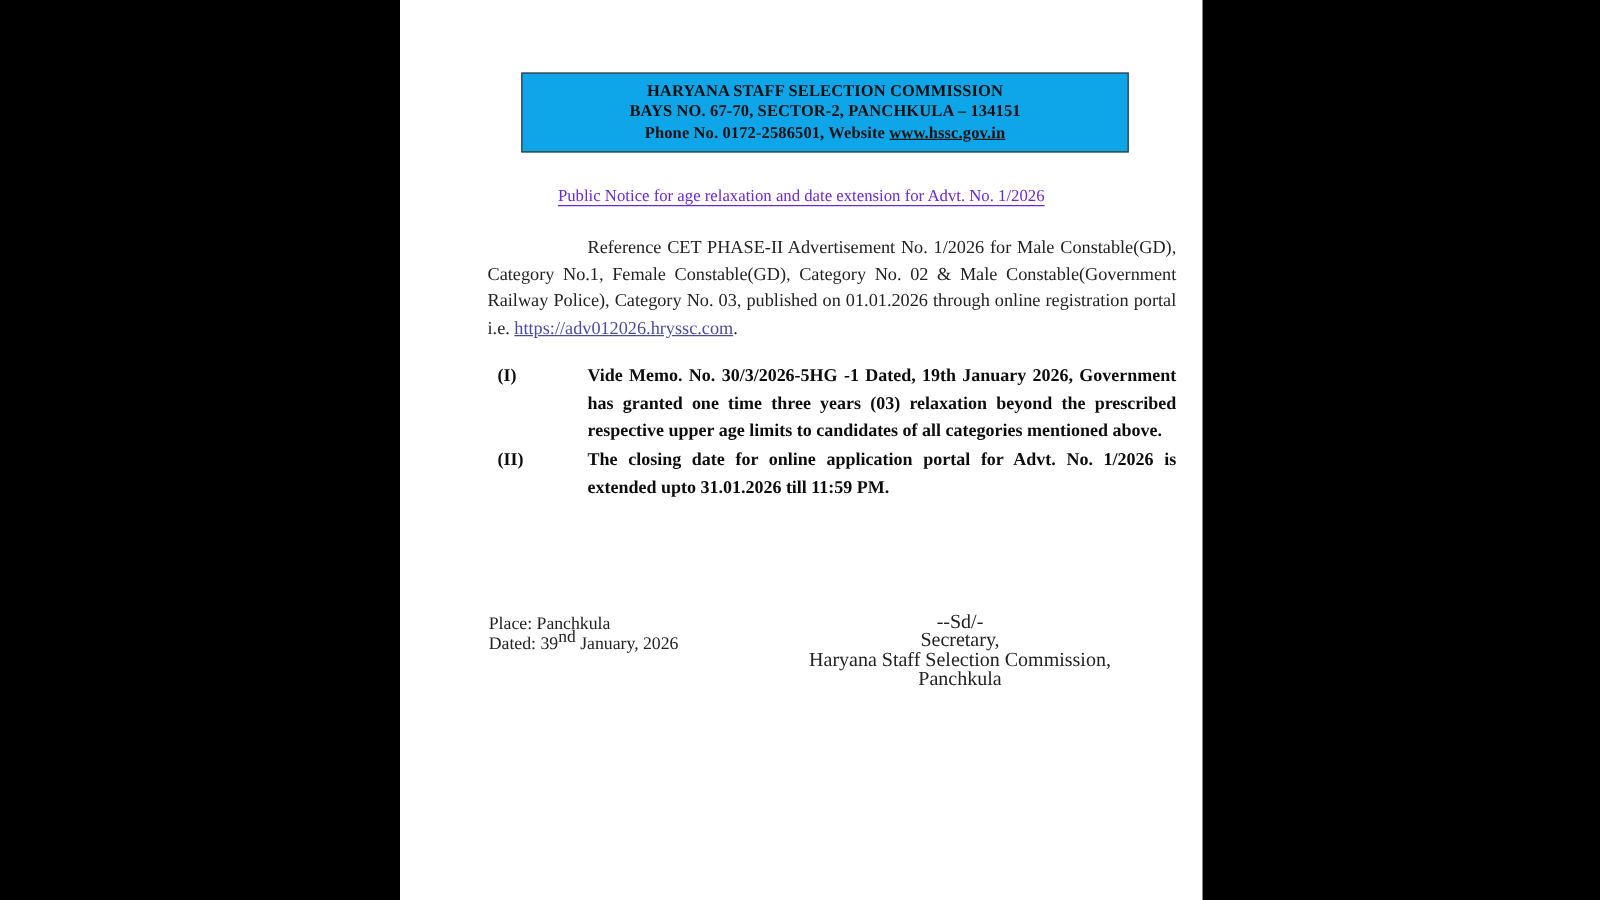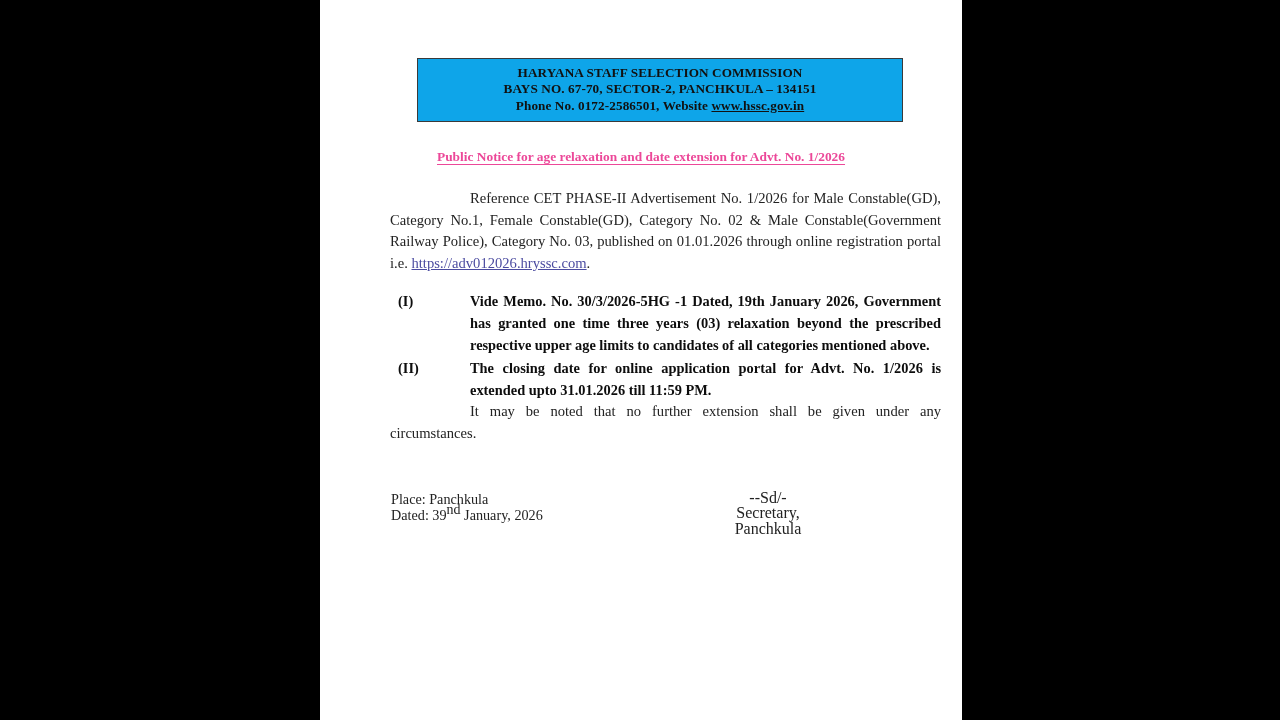--- a/index.html
+++ b/index.html
@@ -58,23 +58,23 @@
     text-decoration: underline;
   }
 
   
   .notice-title {
     position: absolute;
     left: 0;
     top: 149px;
     width: 642px;
     text-align: center;
-    font-weight: bold;
+    font-weight: normal;
     font-size: 13.4px;
-    color: #ec4899;
+    color: #6d28d9;
   }
   .notice-title span {
     text-decoration: underline;
     text-underline-offset: 2.5px;
   }
 
   
   .body-area {
     position: absolute;
     left: 70px;
@@ -185,29 +185,29 @@
       <div class="clause">
         <div class="clause-num">(I)</div>
         <div class="clause-text">Vide Memo. No. 30/3/2026-5HG -1 Dated, 19th January 2026, Government has granted one time three years (03) relaxation beyond the prescribed respective upper age limits to candidates of all  categories mentioned above.</div>
       </div>
 
       <div class="clause tight">
         <div class="clause-num">(II)</div>
         <div class="clause-text">The closing date for online application portal for Advt. No. 1/2026 is extended upto 31.01.2026 till 11:59 PM.</div>
       </div>
 
-      <p class="para indent closing">It may be noted that no further extension shall be given under any circumstances.</p>
     </div>
 
     <div class="sign-area">
       <div class="sign-left">
         <span class="sl-row">Place:  Panchkula</span>
         <span class="sl-row"><span>Dated: 39</span><sup>nd</sup><span> January, 2026</span></span>
       </div>
       <div class="sign-right">
         <span class="sr-row">--Sd/-</span>
         <span class="sr-row">Secretary,</span>
+        <span class="sr-row">Haryana Staff Selection Commission,</span>
         <span class="sr-row">Panchkula</span>
       </div>
     </div>
 
   </div>
 </div>
 
 </body></html>

